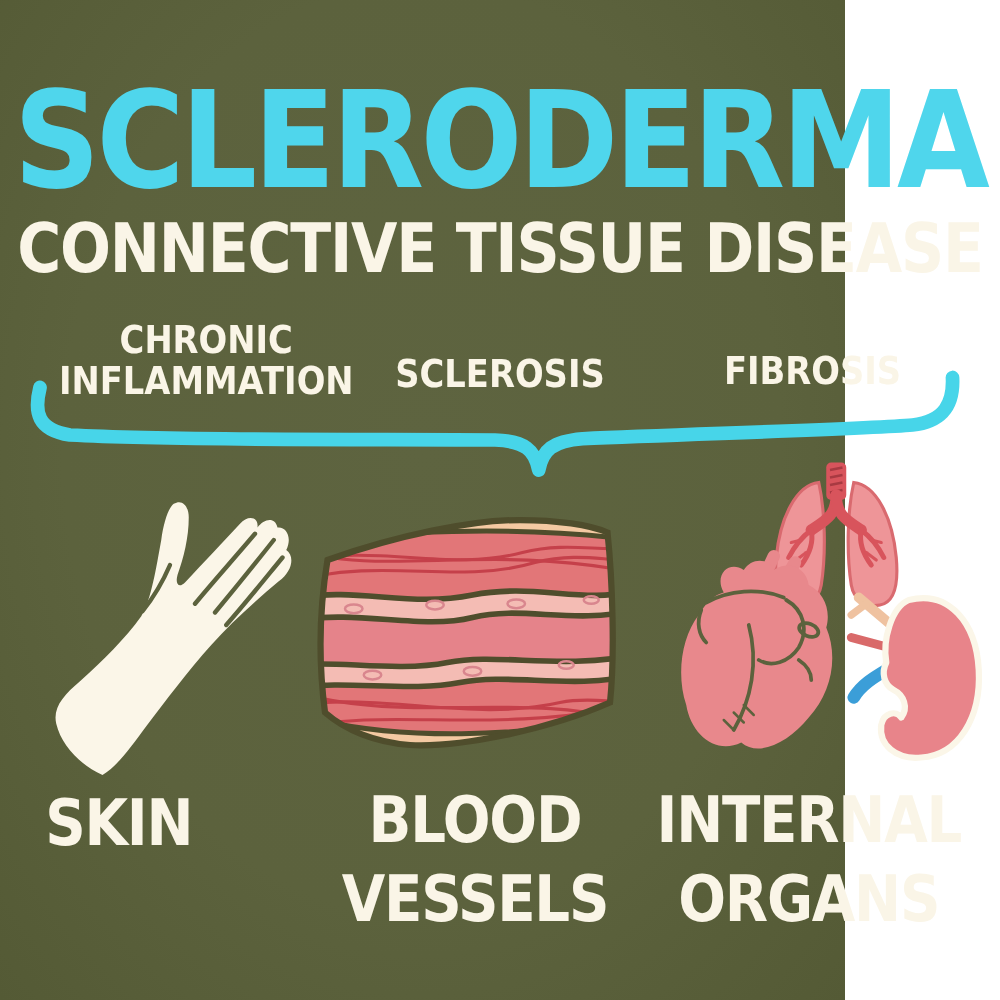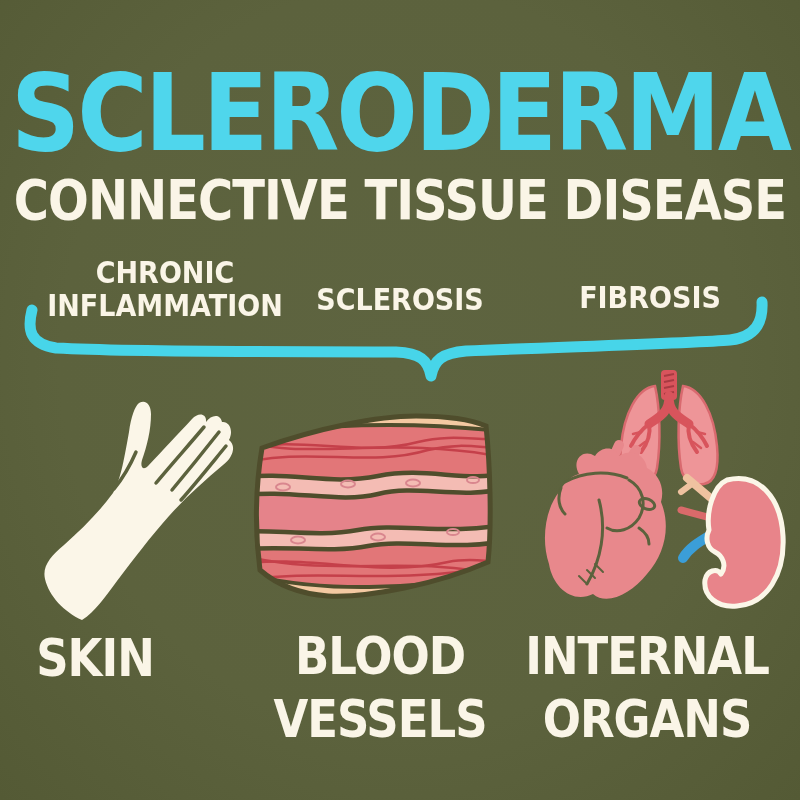--- a/index.html
+++ b/index.html
@@ -1,19 +1,19 @@
 <!DOCTYPE html>
 <html><head>
 <meta charset="utf-8">
 <style>
   * { margin:0; padding:0; box-sizing:border-box; }
   html,body { width:800px; height:800px; overflow:hidden; }
   body { font-family:"DejaVu Sans","Liberation Sans",sans-serif; }
   .poster {
-    position:relative; width:800px; height:800px;
+    position:relative; width:676px; height:800px;
     background:radial-gradient(ellipse at 50% 45%, #5e6440 0%, #5c623d 60%, #545a35 100%);
   }
   .txt { position:absolute; text-align:center; color:#faf5e7; font-weight:bold; line-height:1.04; }
   .scaleY { transform:scaleY(1.14); transform-origin:50% 0; }
   .title {
     top:58px; left:0; width:800px; font-size:96px; letter-spacing:-3px;
     color:#4fd6ec; transform:scaleY(1.12); transform-origin:50% 0;
     white-space:nowrap;
   }
   .subtitle { top:172px; left:0; width:800px; font-size:48px; letter-spacing:-1px; white-space:nowrap; }

